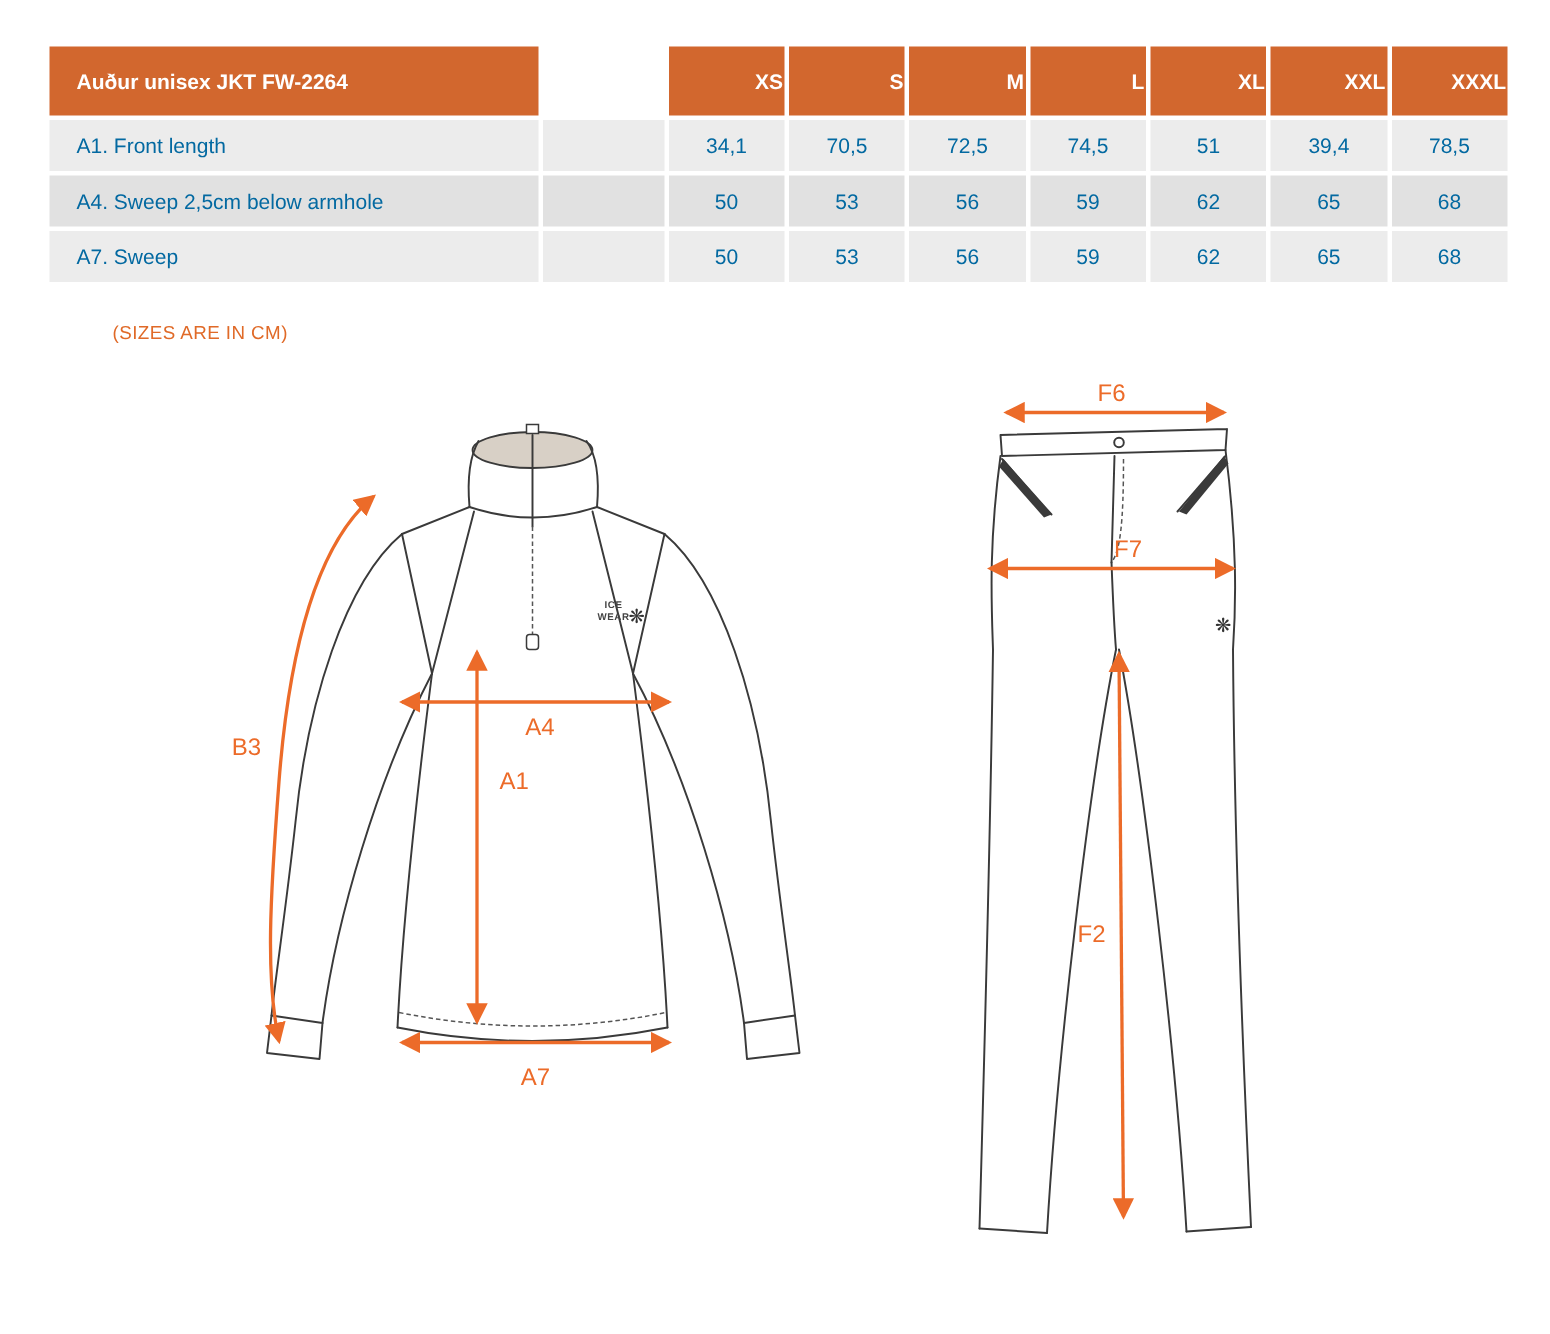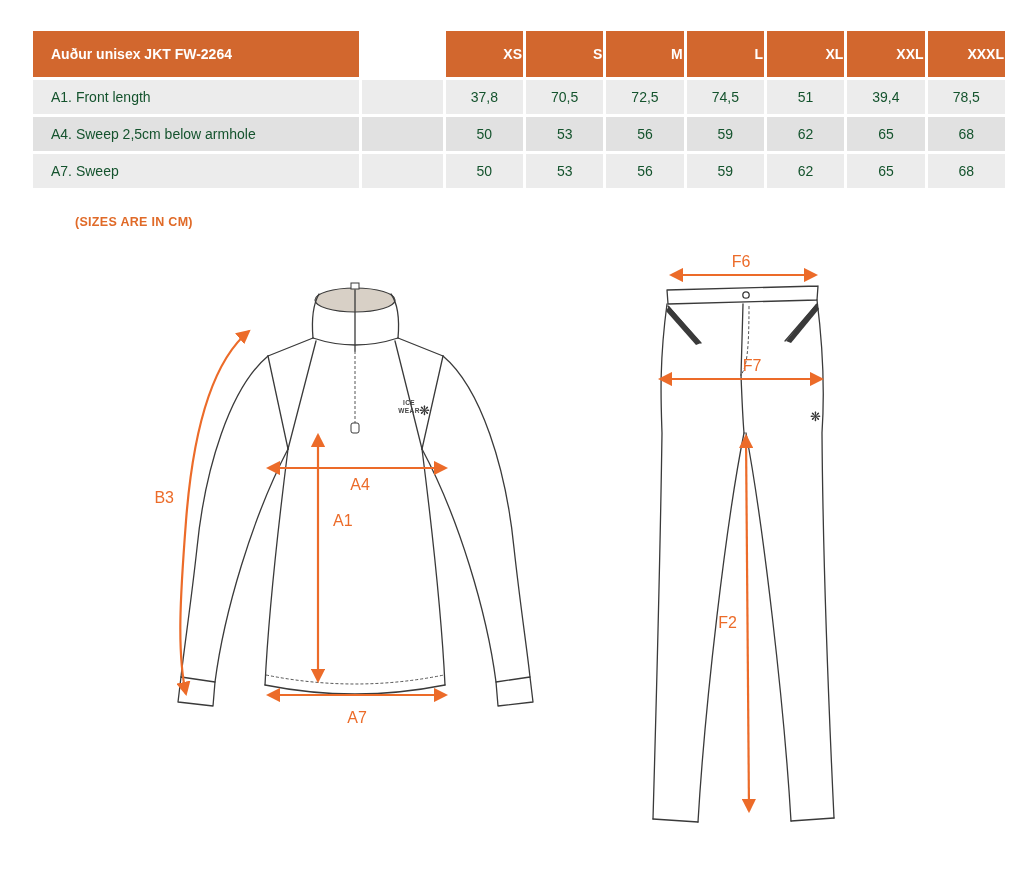--- a/index.html
+++ b/index.html
@@ -40,35 +40,34 @@
     font-weight: bold;
     text-align: right;
     height: 44px;
   }
   th.header-gap {
     background: #ffffff;
   }
   td {
     height: 32px;
     text-align: center;
-    color: #14532d;
+    color: #0369a1;
   }
   td.label-cell {
     text-align: left;
     padding-left: 18px;
   }
   tr.row-light td { background: #ececec; }
   tr.row-dark  td { background: #e1e1e1; }
   .note {
     margin: 24px 0 0 45px;
     color: #e06a28;
     font-size: 12.5px;
     letter-spacing: 0.3px;
     height: 15px;
-    font-weight: bold;
   }
   svg.diagrams {
     display: block;
     margin-top: 23px;
   }
   svg text {
     font-family: "Liberation Sans", sans-serif;
   }
   .dim-label {
     fill: #ec6b29;
@@ -126,21 +125,21 @@
         <th class="size-cell">L</th>
         <th class="size-cell">XL</th>
         <th class="size-cell">XXL</th>
         <th class="size-cell">XXXL</th>
       </tr>
     </thead>
     <tbody>
       <tr class="row-light">
         <td class="label-cell">A1. Front length</td>
         <td class="gap-cell"></td>
-        <td>37,8</td>
+        <td>34,1</td>
         <td>70,5</td>
         <td>72,5</td>
         <td>74,5</td>
         <td>51</td>
         <td>39,4</td>
         <td>78,5</td>
       </tr>
       <tr class="row-dark">
         <td class="label-cell">A4. Sweep 2,5cm below armhole</td>
         <td class="gap-cell"></td>

